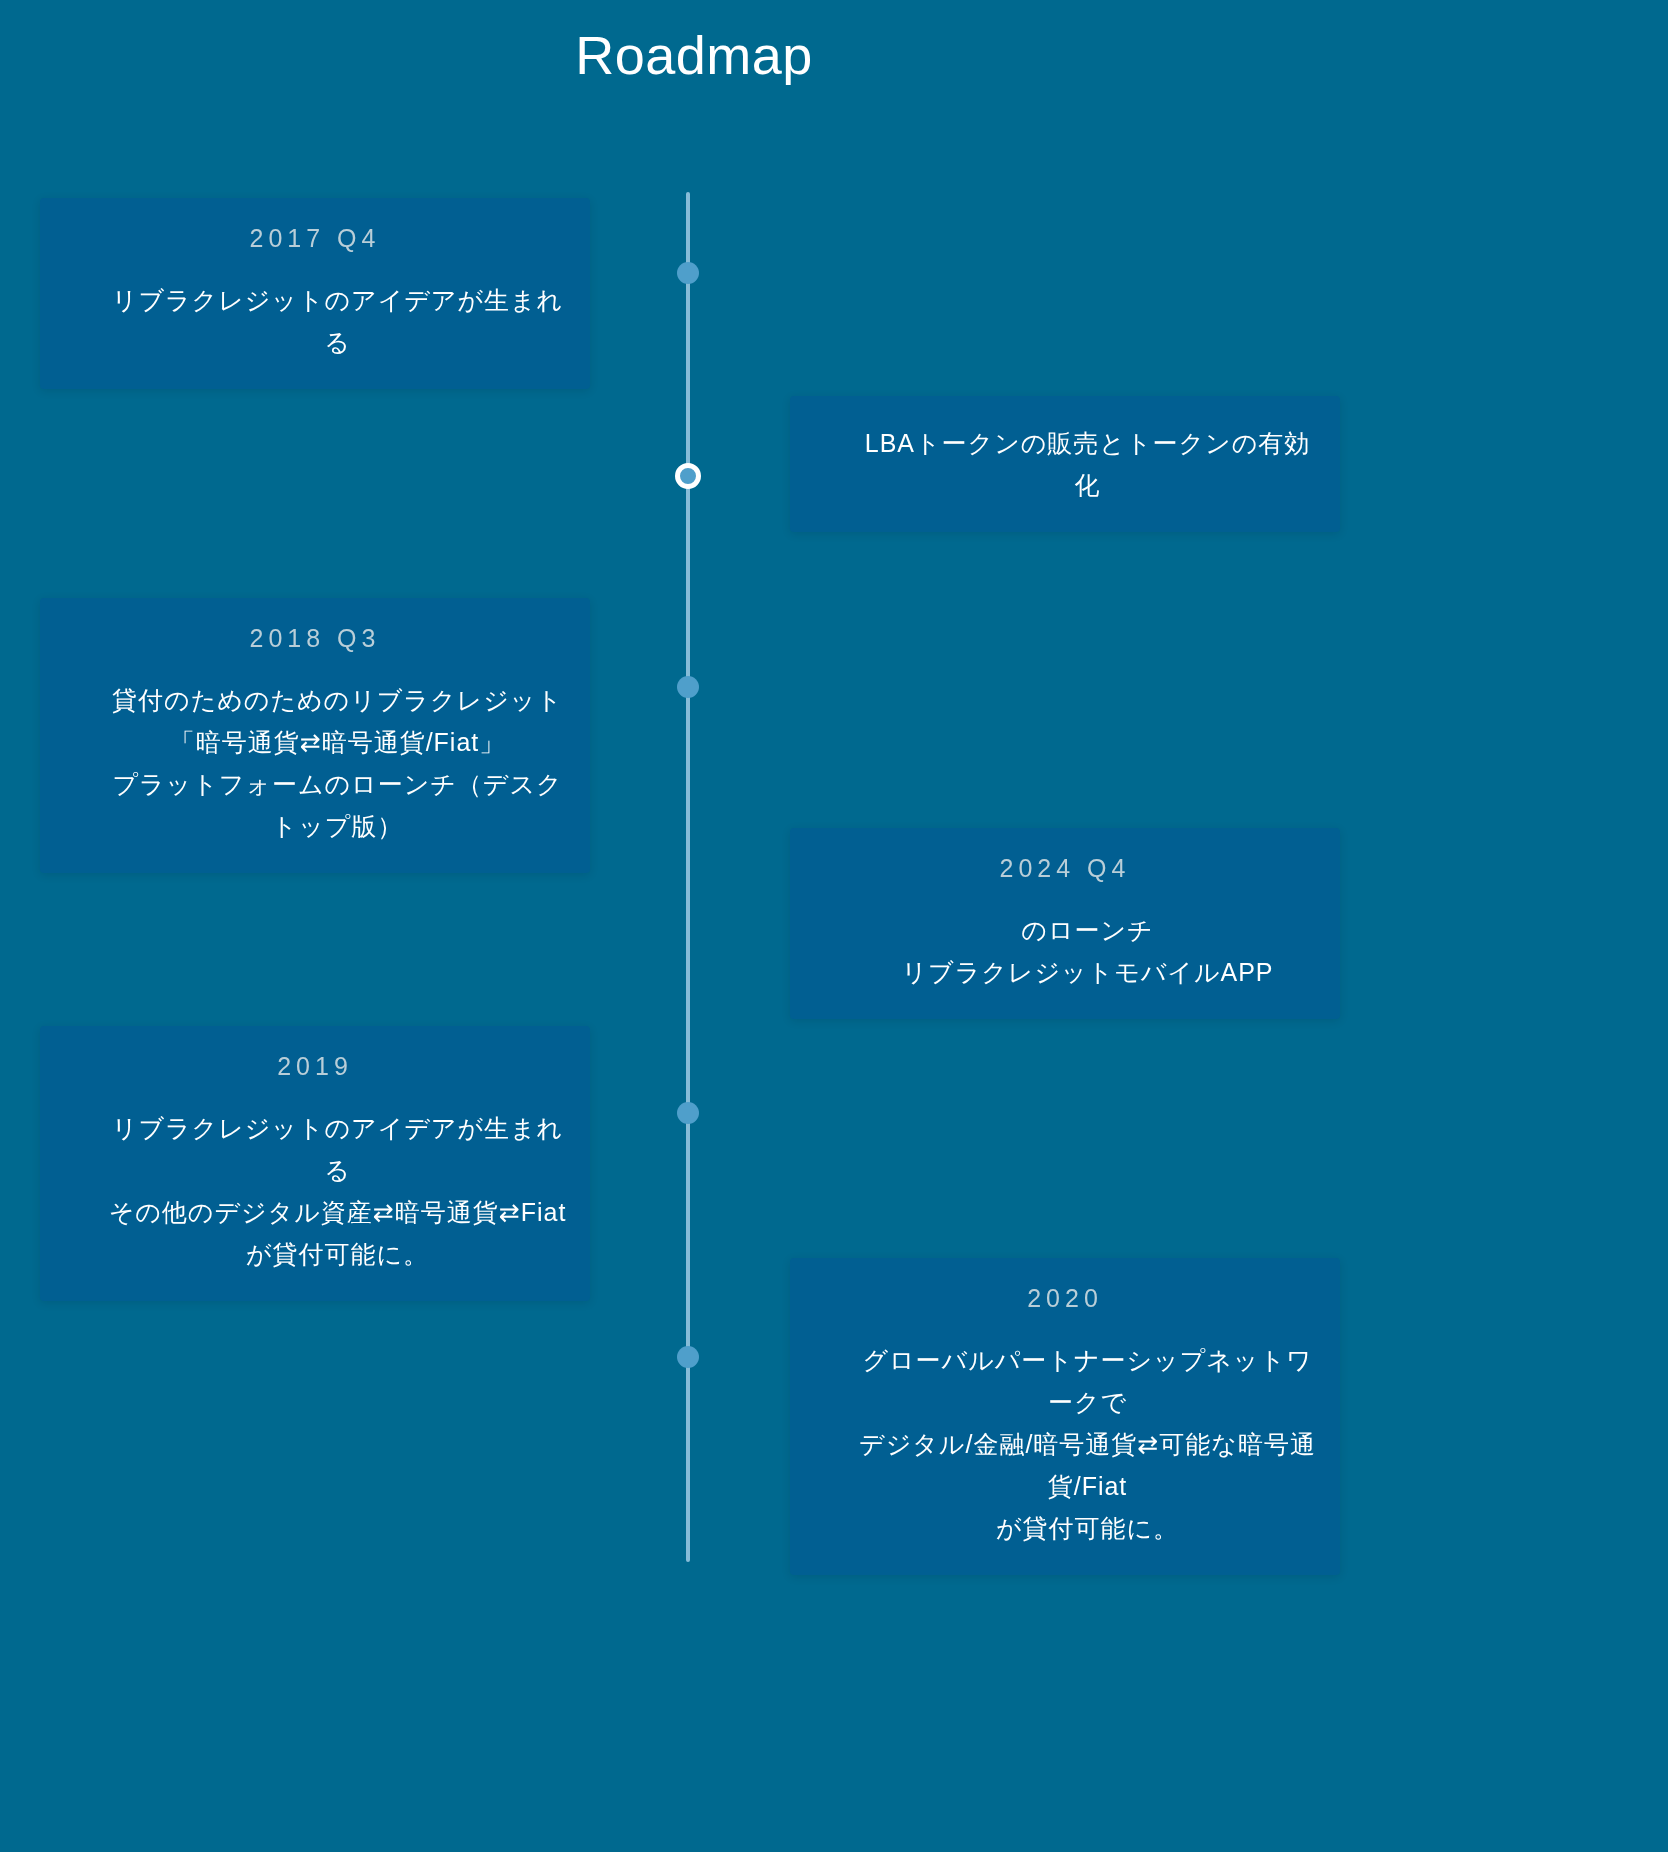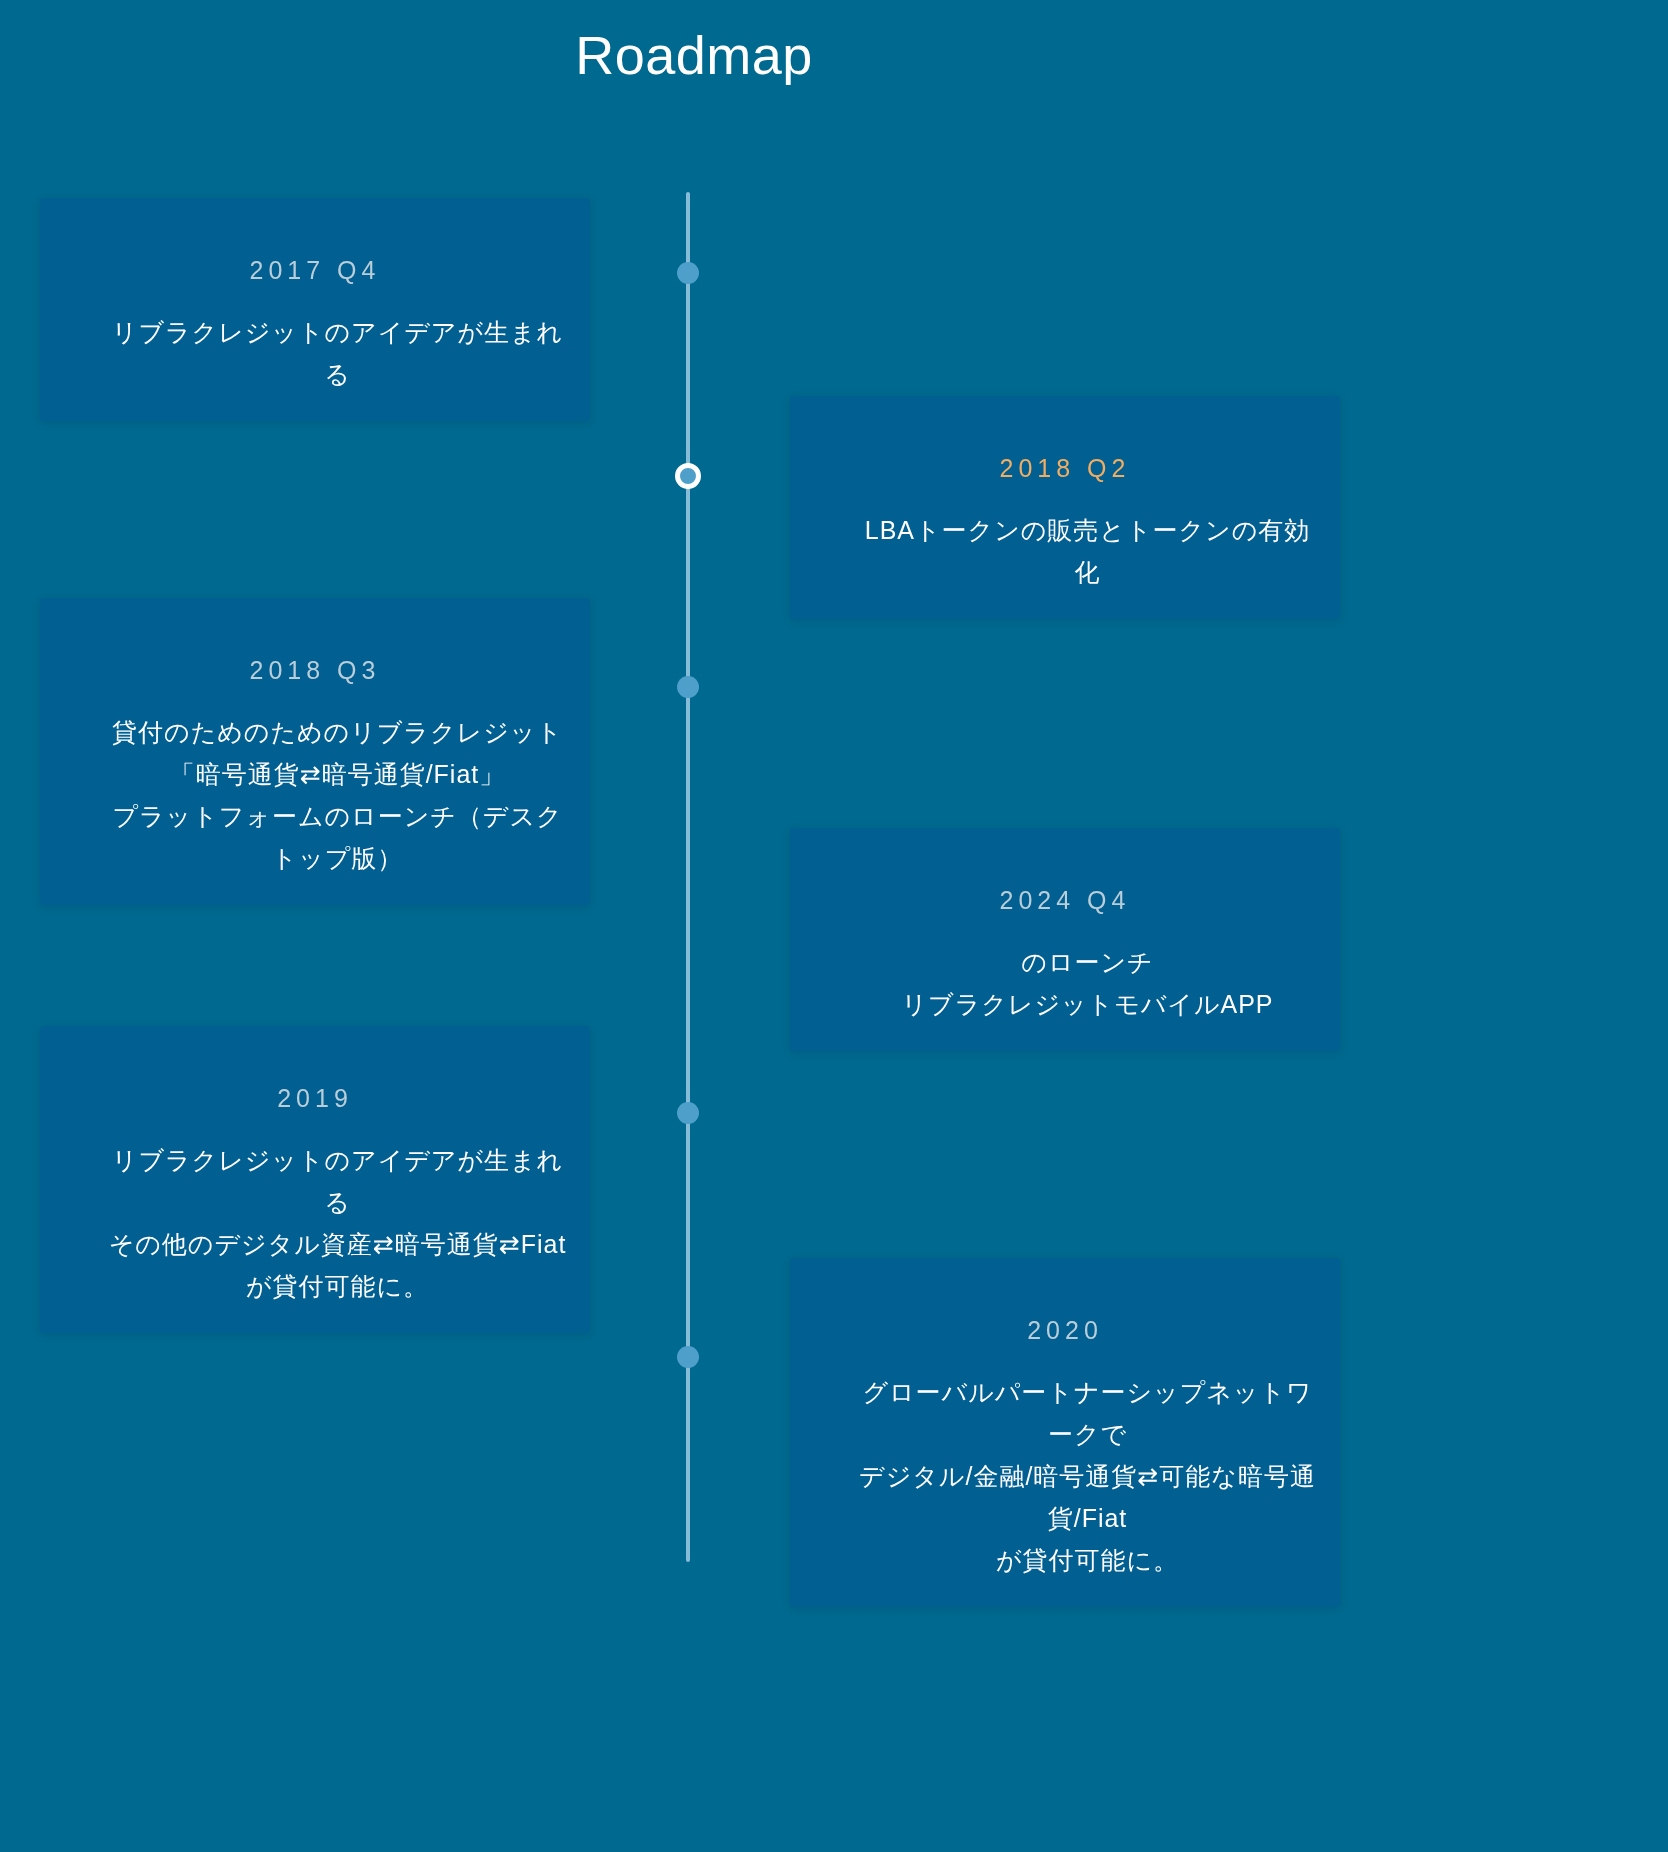--- a/index.html
+++ b/index.html
@@ -51,21 +51,20 @@
   }
   .card.left{left:40px;width:550px;}
   .card.right{left:790px;width:550px;}
   .card-date{
     text-align:center;
     font-size:25px;
     letter-spacing:5px;
     color:#b9ced8;
     font-weight:400;
     margin-bottom:26px;
-    margin-top:32px;
   }
   .card-date.accent{color:#f1ad62;}
   .card-body{
     text-align:center;
     color:#ffffff;
     font-size:25px;
     line-height:42px;
     font-weight:400;
     letter-spacing:1px;
   }
@@ -86,21 +85,20 @@
     <div class="dot" style="top: 1346px;"></div>
   </div>
 <div id="cards">
     <div class="card left" style="top: 198px;">
       <div class="card-date">2017 Q4</div>
       <div class="card-body">
         <span class="ln">リブラクレジットのアイデアが生まれる</span>
       </div>
     </div>
     <div class="card right" style="top: 396px;">
-      <div class="card-date accent">2018 Q2</div>
       <div class="card-body">
         <span class="ln">LBAトークンの販売とトークンの有効化</span>
       </div>
     </div>
     <div class="card left" style="top: 598px;">
       <div class="card-date">2018 Q3</div>
       <div class="card-body">
         <span class="ln">貸付のためのためのリブラクレジット</span>
         <span class="ln">「暗号通貨⇄暗号通貨/Fiat」</span>
         <span class="ln">プラットフォームのローンチ（デスクトップ版）</span>

